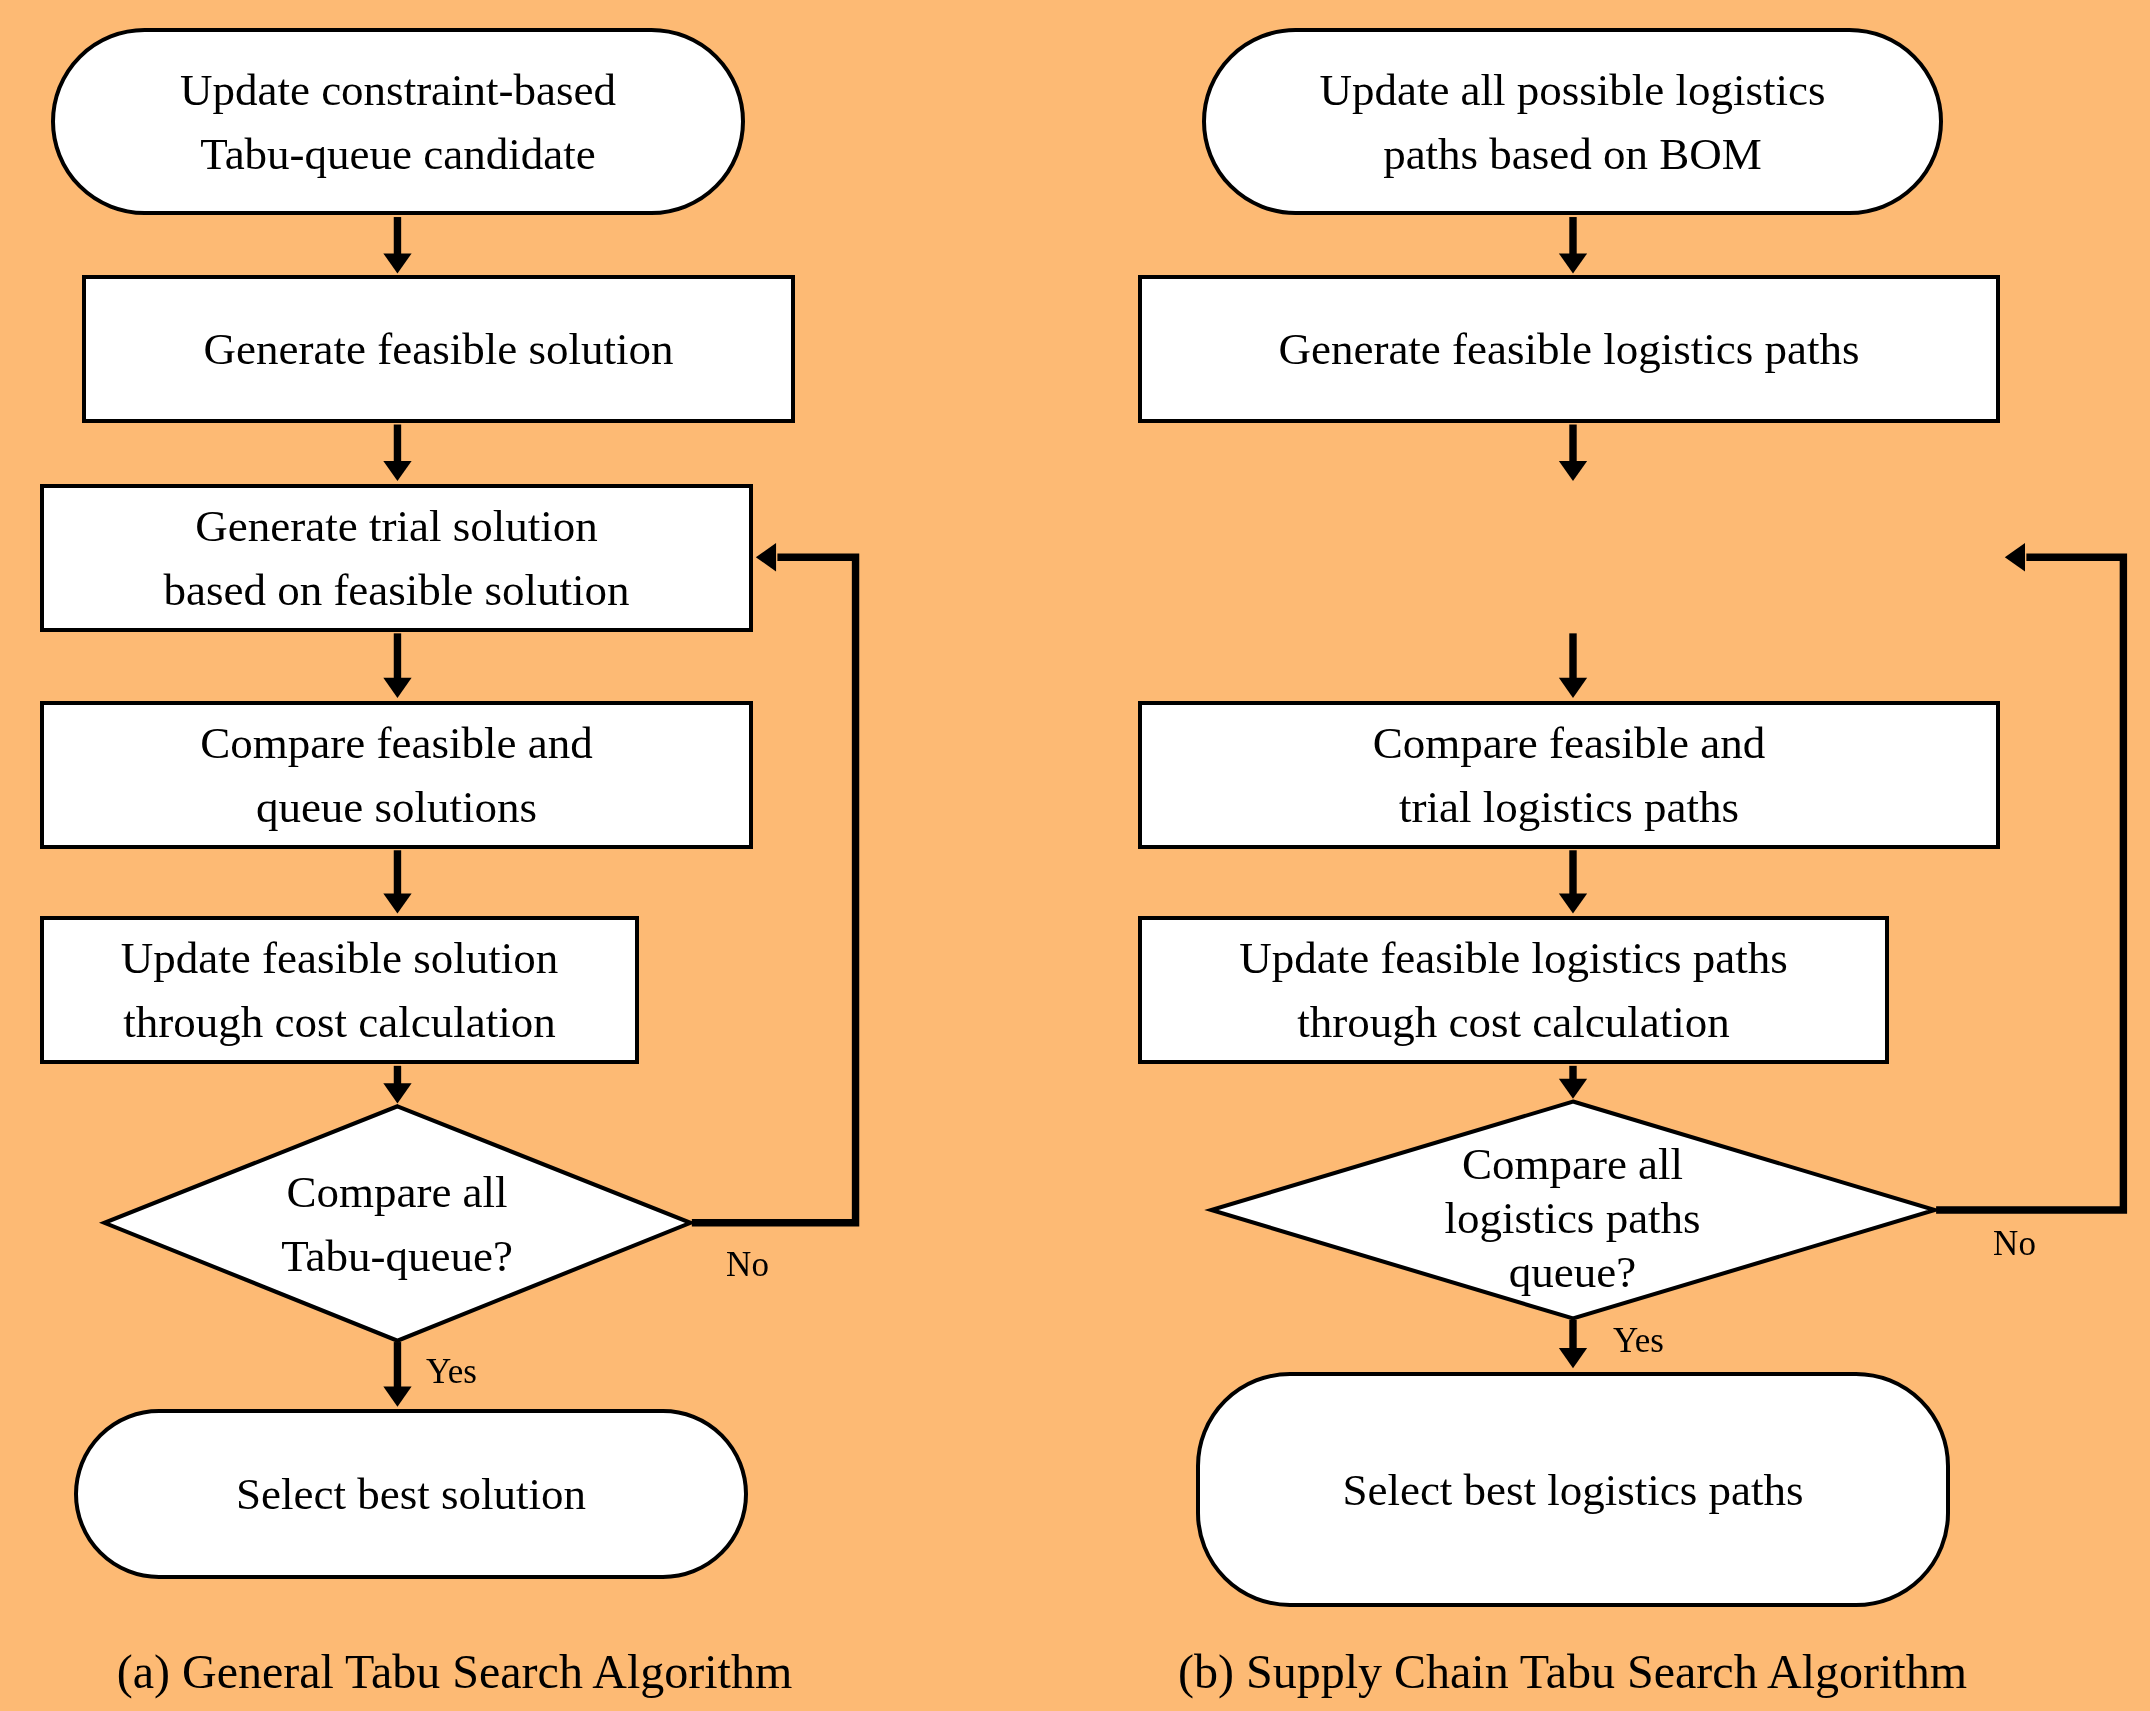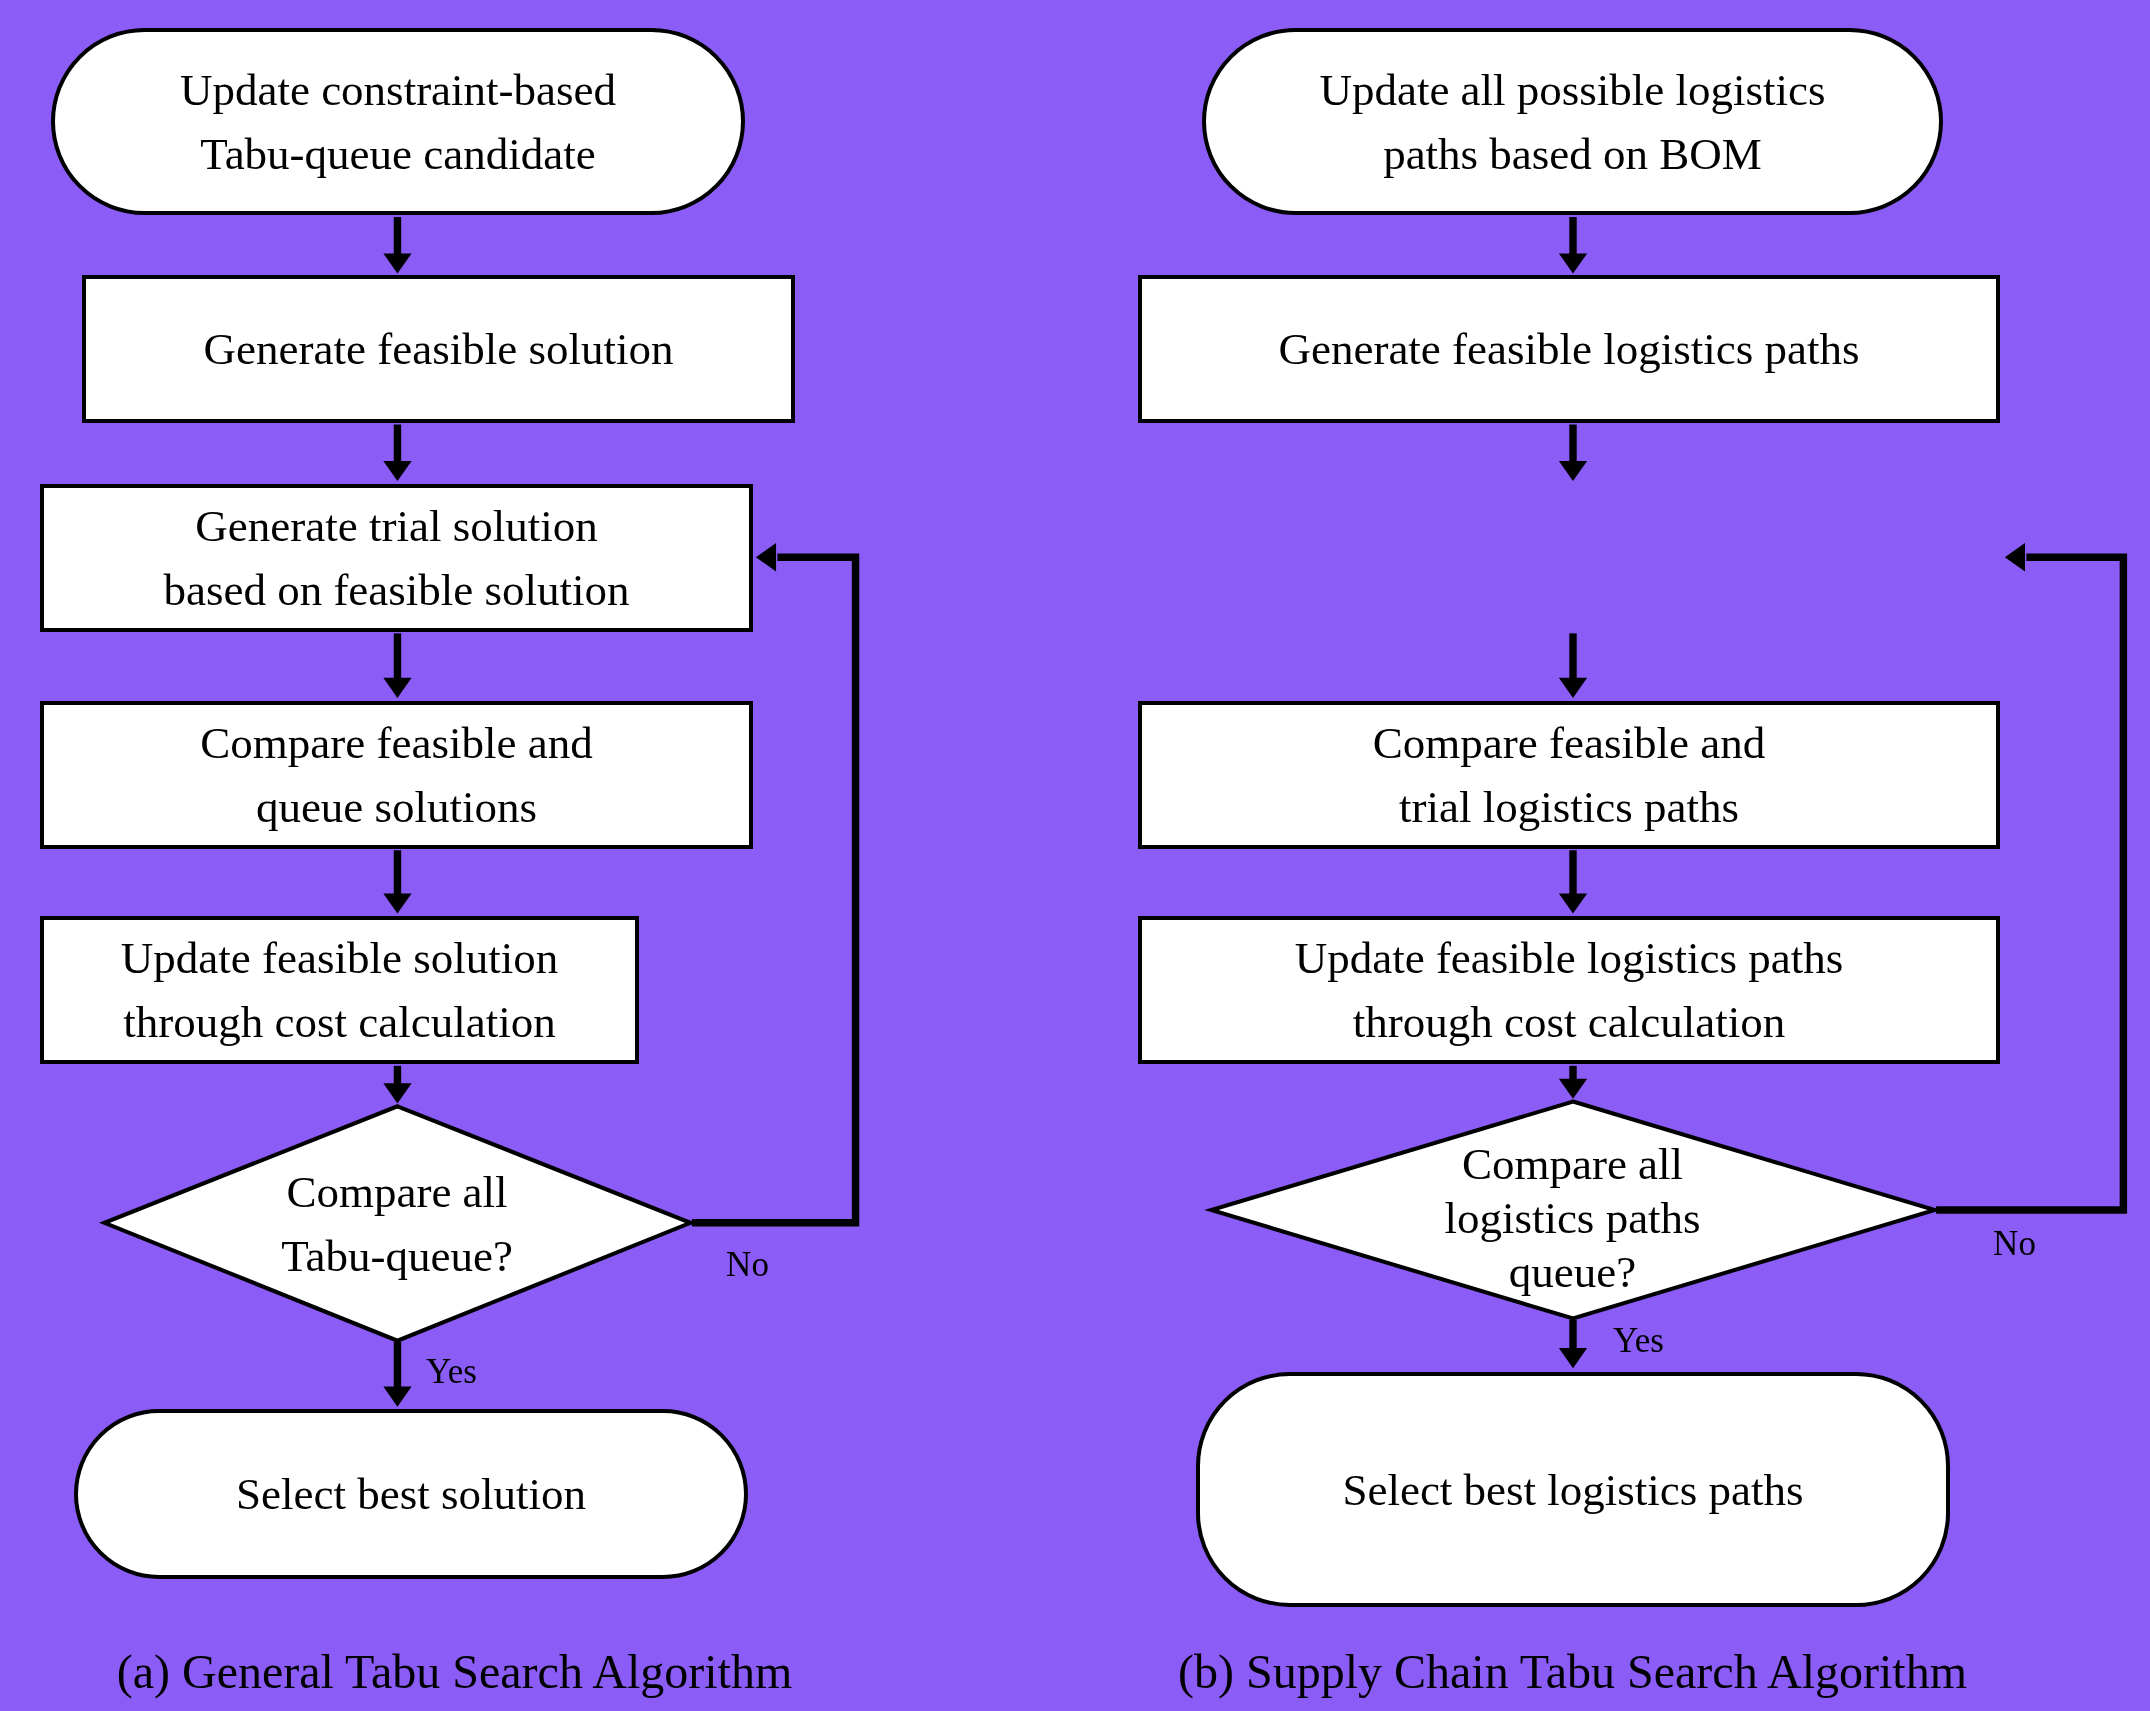--- a/index.html
+++ b/index.html
@@ -6,21 +6,21 @@
   body {
     width: 2151px; height: 1712px;
     background: #ffffff;
     font-family: "Liberation Serif", "DejaVu Serif", serif;
     color: #000000;
   }
   #canvas {
     position: relative;
     width: 2151px; height: 1712px;
     overflow: hidden;
-    background: #8b5cf6;
+    background: #fdba74;
   }
   .node {
     position: absolute;
     box-sizing: border-box;
     border: 4px solid #000;
     background: #fff;
     display: flex;
     flex-direction: column;
     align-items: center;
     justify-content: center;
@@ -68,21 +68,21 @@
   #a-dtext { left: 104px;  top: 1113px; width: 586px;  height: 222px; }
   #a-end   { left: 74px;  top: 1409px; width: 674px; height: 170px; }
   #a-yes   { left: 426px;  top: 1348px; }
   #a-no    { left: 687px; top: 1241px; width: 121px; text-align: center; }
   #a-caption { left: 0px;  top: 1625px; width: 909px; }
 
   #b-start { left: 1202px; top: 28px;   width: 741px; height: 187px; }
   #b-s1    { left: 1138px; top: 275px;  width: 862px; height: 148px; }
   #b-s2    { left: 1138px; top: 484px;  width: 862px; height: 148px; }
   #b-s3    { left: 1138px; top: 701px; width: 862px; height: 148px; }
-  #b-s4    { left: 1138px; top: 916px; width: 862px; height: 148px; }
+  #b-s4    { left: 1138px; top: 916px; width: 751px; height: 148px; }
   #b-dtext { left: 1211px; top: 1122px; width: 723px; height: 191px; }
   #b-end   { left: 1196px; top: 1372px; width: 754px; height: 235px; }
   #b-yes   { left: 1613px; top: 1317px; }
   #b-no    { left: 1947px; top: 1220px; width: 135px; text-align: center; }
   #b-caption { left: 1084px; top: 1625px; width: 977px; }
 
   #connectors {
     position: absolute;
     left: 0; top: 0;
     z-index: 2;

